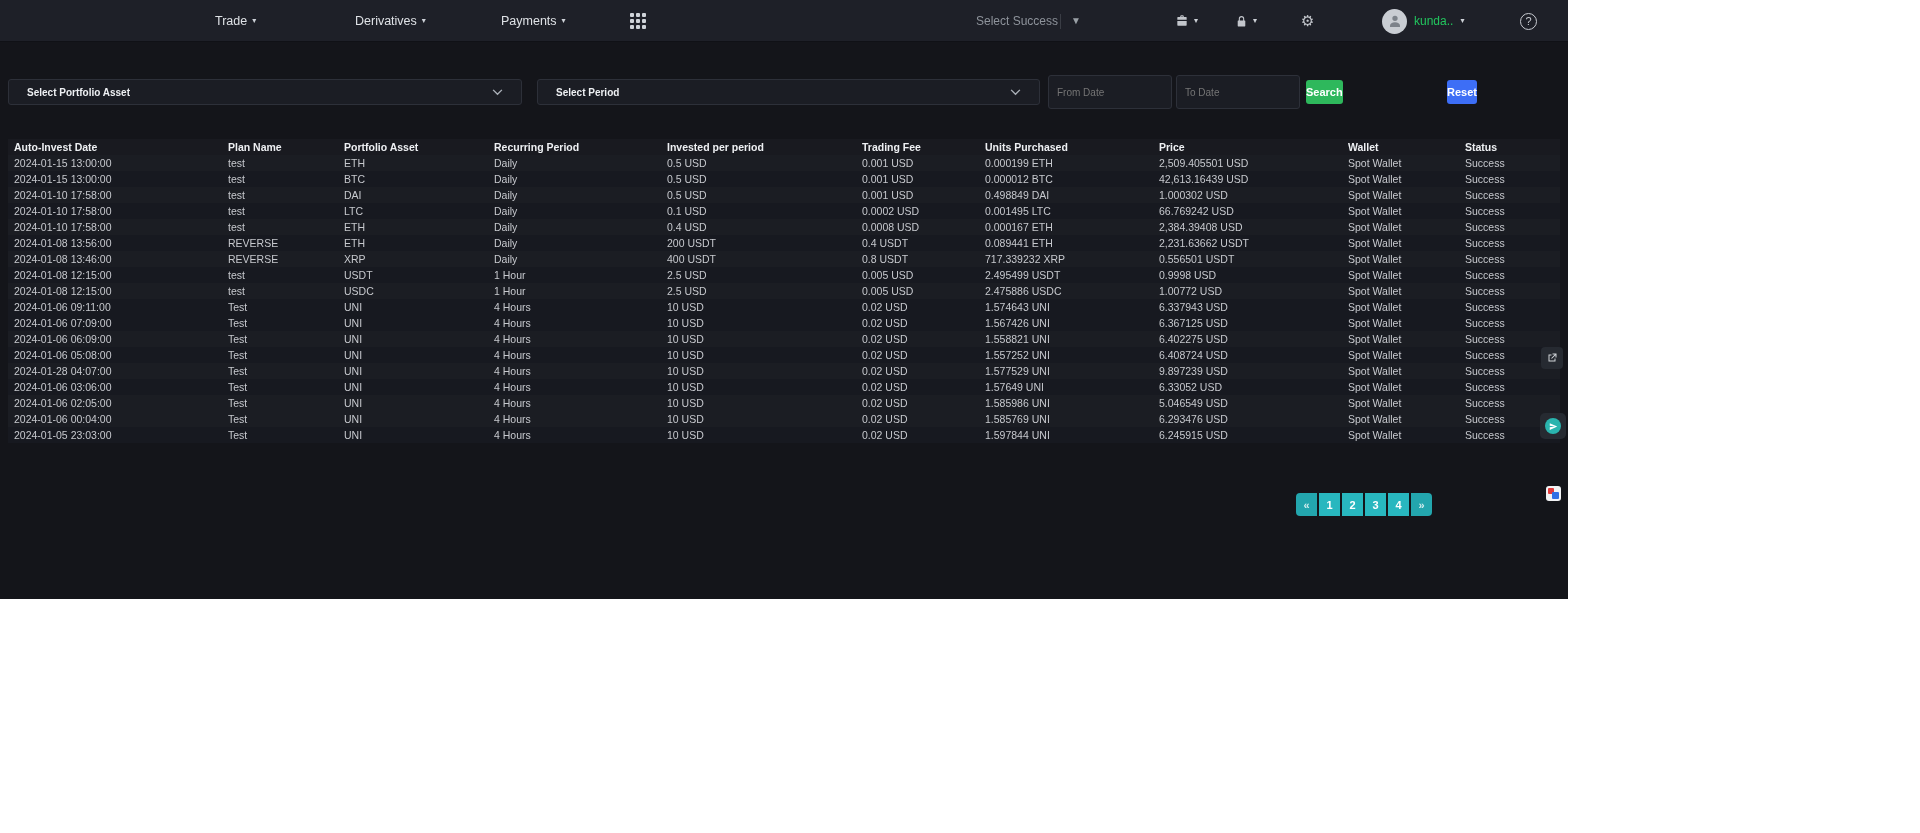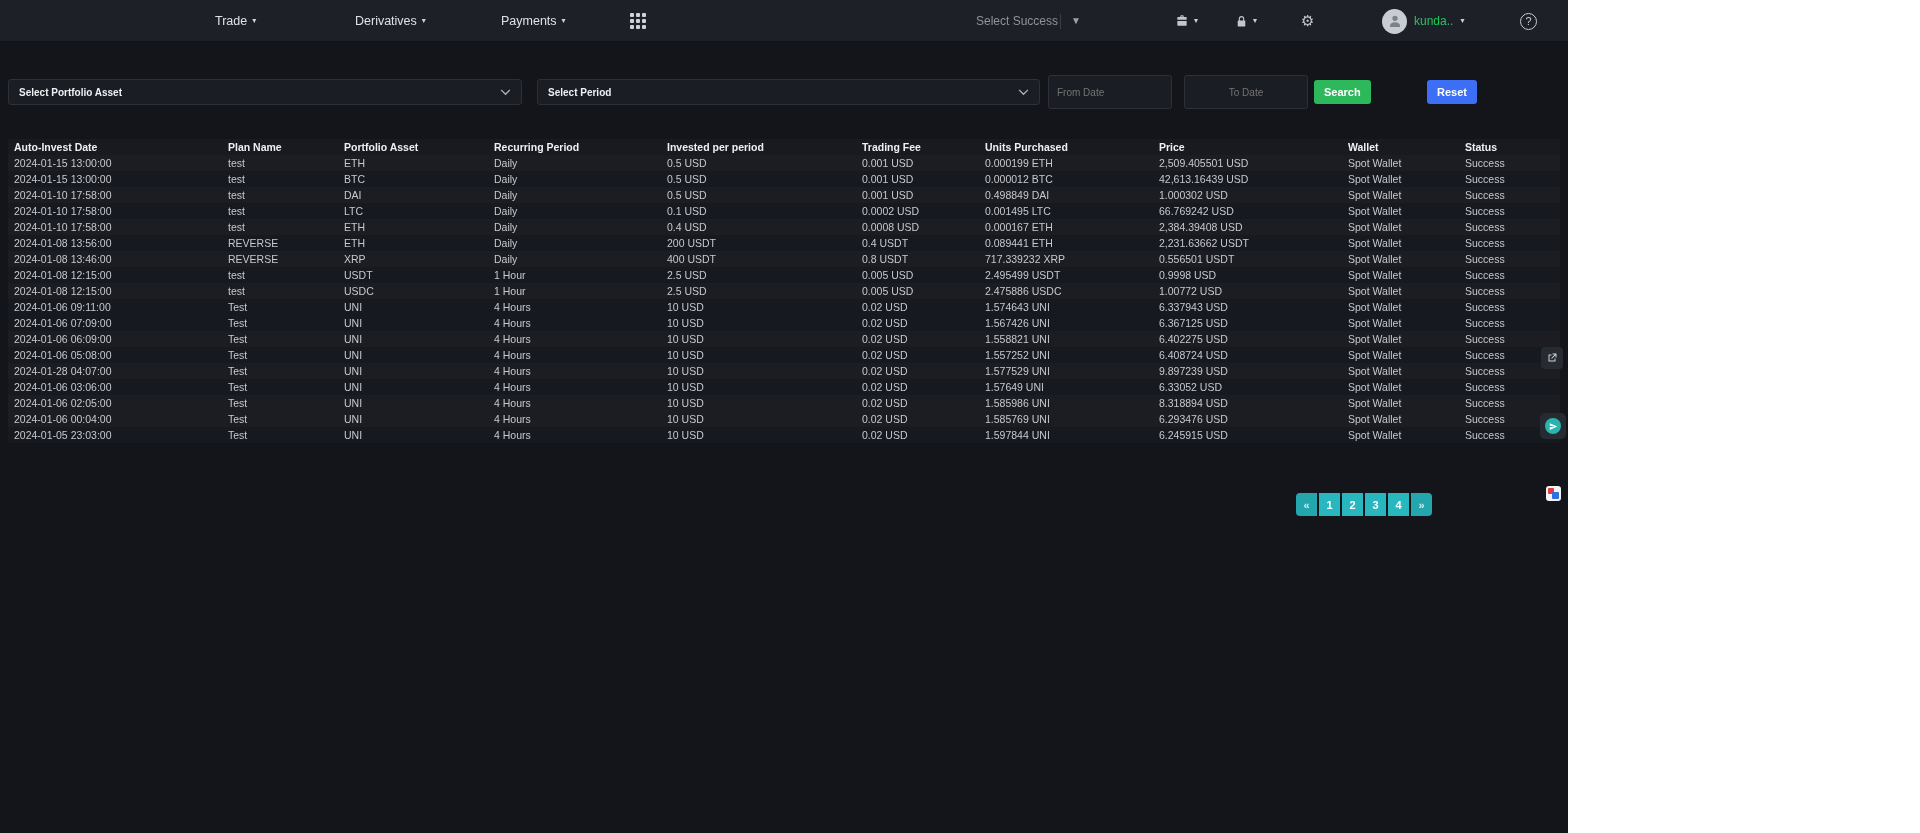--- a/index.html
+++ b/index.html
@@ -9,48 +9,48 @@
     --page:#14151a;
     --bar:#1e2028;
     --field:#1b1d24;
     --field-border:#2d3039;
     --text:#c7c9ce;
     --text-bright:#eef0f3;
     --muted:#8e939b;
   }
   *{box-sizing:border-box;margin:0;padding:0}
   html,body{background:#ffffff;font-family:"Liberation Sans","DejaVu Sans",sans-serif;}
-  .app{position:relative;width:1568px;height:833px;background:var(--page);overflow:hidden;}
+  .app{position:relative;width:1568px;height:599px;background:var(--page);overflow:hidden;}
 
   
   .navbar{position:absolute;top:0;left:0;width:100%;height:42px;background:var(--bar);border-bottom:1px solid #101116;}
   .navbar .abs{position:absolute;top:0;height:42px;display:flex;align-items:center;gap:5px;}
   .nav-menu{color:#dfe2e6;font-size:12.5px;cursor:pointer;}
   .caret{font-size:8px;color:#cdd1d7;line-height:1;}
   .caret-dark{font-size:8px;color:#9aa0a6;line-height:1;}
   .grid-icon{display:grid;grid-template-columns:repeat(3,4px);grid-gap:2px;cursor:pointer;}
   .grid-icon i{width:4px;height:4px;background:#cfd3d9;border-radius:1px;}
   .lang{color:var(--muted);font-size:12px;cursor:pointer;}
   .nav-divider{width:1px;height:15px;background:#3a3d45;}
   .icon-btn{display:flex;align-items:center;gap:4px;cursor:pointer;color:#c3c6cc;}
   .gear{font-size:15px;color:#c3c6cc;cursor:pointer;}
   .avatar{width:25px;height:25px;border-radius:50%;background:#c9cdd3;display:flex;align-items:center;justify-content:center;overflow:hidden;}
   .username{color:#22c55e;font-size:12px;}
   .help-circle{width:17px;height:17px;border:1px solid #c9ccd2;border-radius:50%;color:#c9ccd2;font-size:11px;display:flex;align-items:center;justify-content:center;cursor:pointer;}
 
   
   .filters{position:absolute;top:75px;left:8px;width:1552px;display:flex;align-items:center;}
-  .select{height:26px;background:var(--field);border:1px solid var(--field-border);border-radius:3px;display:flex;align-items:center;justify-content:space-between;padding:0 10px;cursor:pointer;}
+  .select{height:26px;background:var(--field);border:1px solid var(--field-border);border-radius:3px;display:flex;align-items:center;justify-content:space-between;padding:0 18px;cursor:pointer;}
   .select .sel-label{color:var(--text-bright);font-size:10px;font-weight:bold;}
   .sel-asset{width:514px;}
   .sel-period{width:503px;margin-left:15px;}
   .date-input{height:26px;background:var(--field);border:1px solid var(--field-border);border-radius:3px;color:#6f737b;font-size:10px;padding:16px 8px;width:124px;outline:none;font-family:inherit;}
   .from-date{margin-left:8px;}
-  .to-date{margin-left:12px;text-align:center;}
-  .btn{height:24px;border:none;border-radius:3px;color:#fff;font-size:11px;font-weight:bold;padding:0 10px;cursor:pointer;font-family:inherit;}
+  .to-date{margin-left:4px;}
+  .btn{height:24px;border:none;border-radius:3px;color:#fff;font-size:11px;font-weight:bold;padding:0 0;cursor:pointer;font-family:inherit;}
   .btn-search{background:var(--green);margin-left:6px;}
   .btn-reset{background:var(--blue);margin-left:auto;margin-right:83px;}
 
   
   .table-wrap{position:absolute;top:139px;left:8px;width:1552px;}
   table{width:100%;border-collapse:collapse;table-layout:fixed;}
   th{height:16px;text-align:left;font-size:10.5px;font-weight:bold;color:var(--text-bright);padding:1px 6px;background:#191a20;white-space:nowrap;overflow:hidden;}
   td{height:16px;font-size:10.5px;color:var(--text);padding:0 6px;white-space:nowrap;overflow:hidden;}
   tbody tr.odd{background:#1b1d23;}
   tbody tr.even{background:#171920;}
@@ -383,21 +383,21 @@
             <td>Success</td>
           </tr>
           <tr class="odd">
             <td>2024-01-06 02:05:00</td>
             <td>Test</td>
             <td>UNI</td>
             <td>4 Hours</td>
             <td>10 USD</td>
             <td>0.02 USD</td>
             <td>1.585986 UNI</td>
-            <td>8.318894 USD</td>
+            <td>5.046549 USD</td>
             <td>Spot Wallet</td>
             <td>Success</td>
           </tr>
           <tr class="odd">
             <td>2024-01-06 00:04:00</td>
             <td>Test</td>
             <td>UNI</td>
             <td>4 Hours</td>
             <td>10 USD</td>
             <td>0.02 USD</td>

